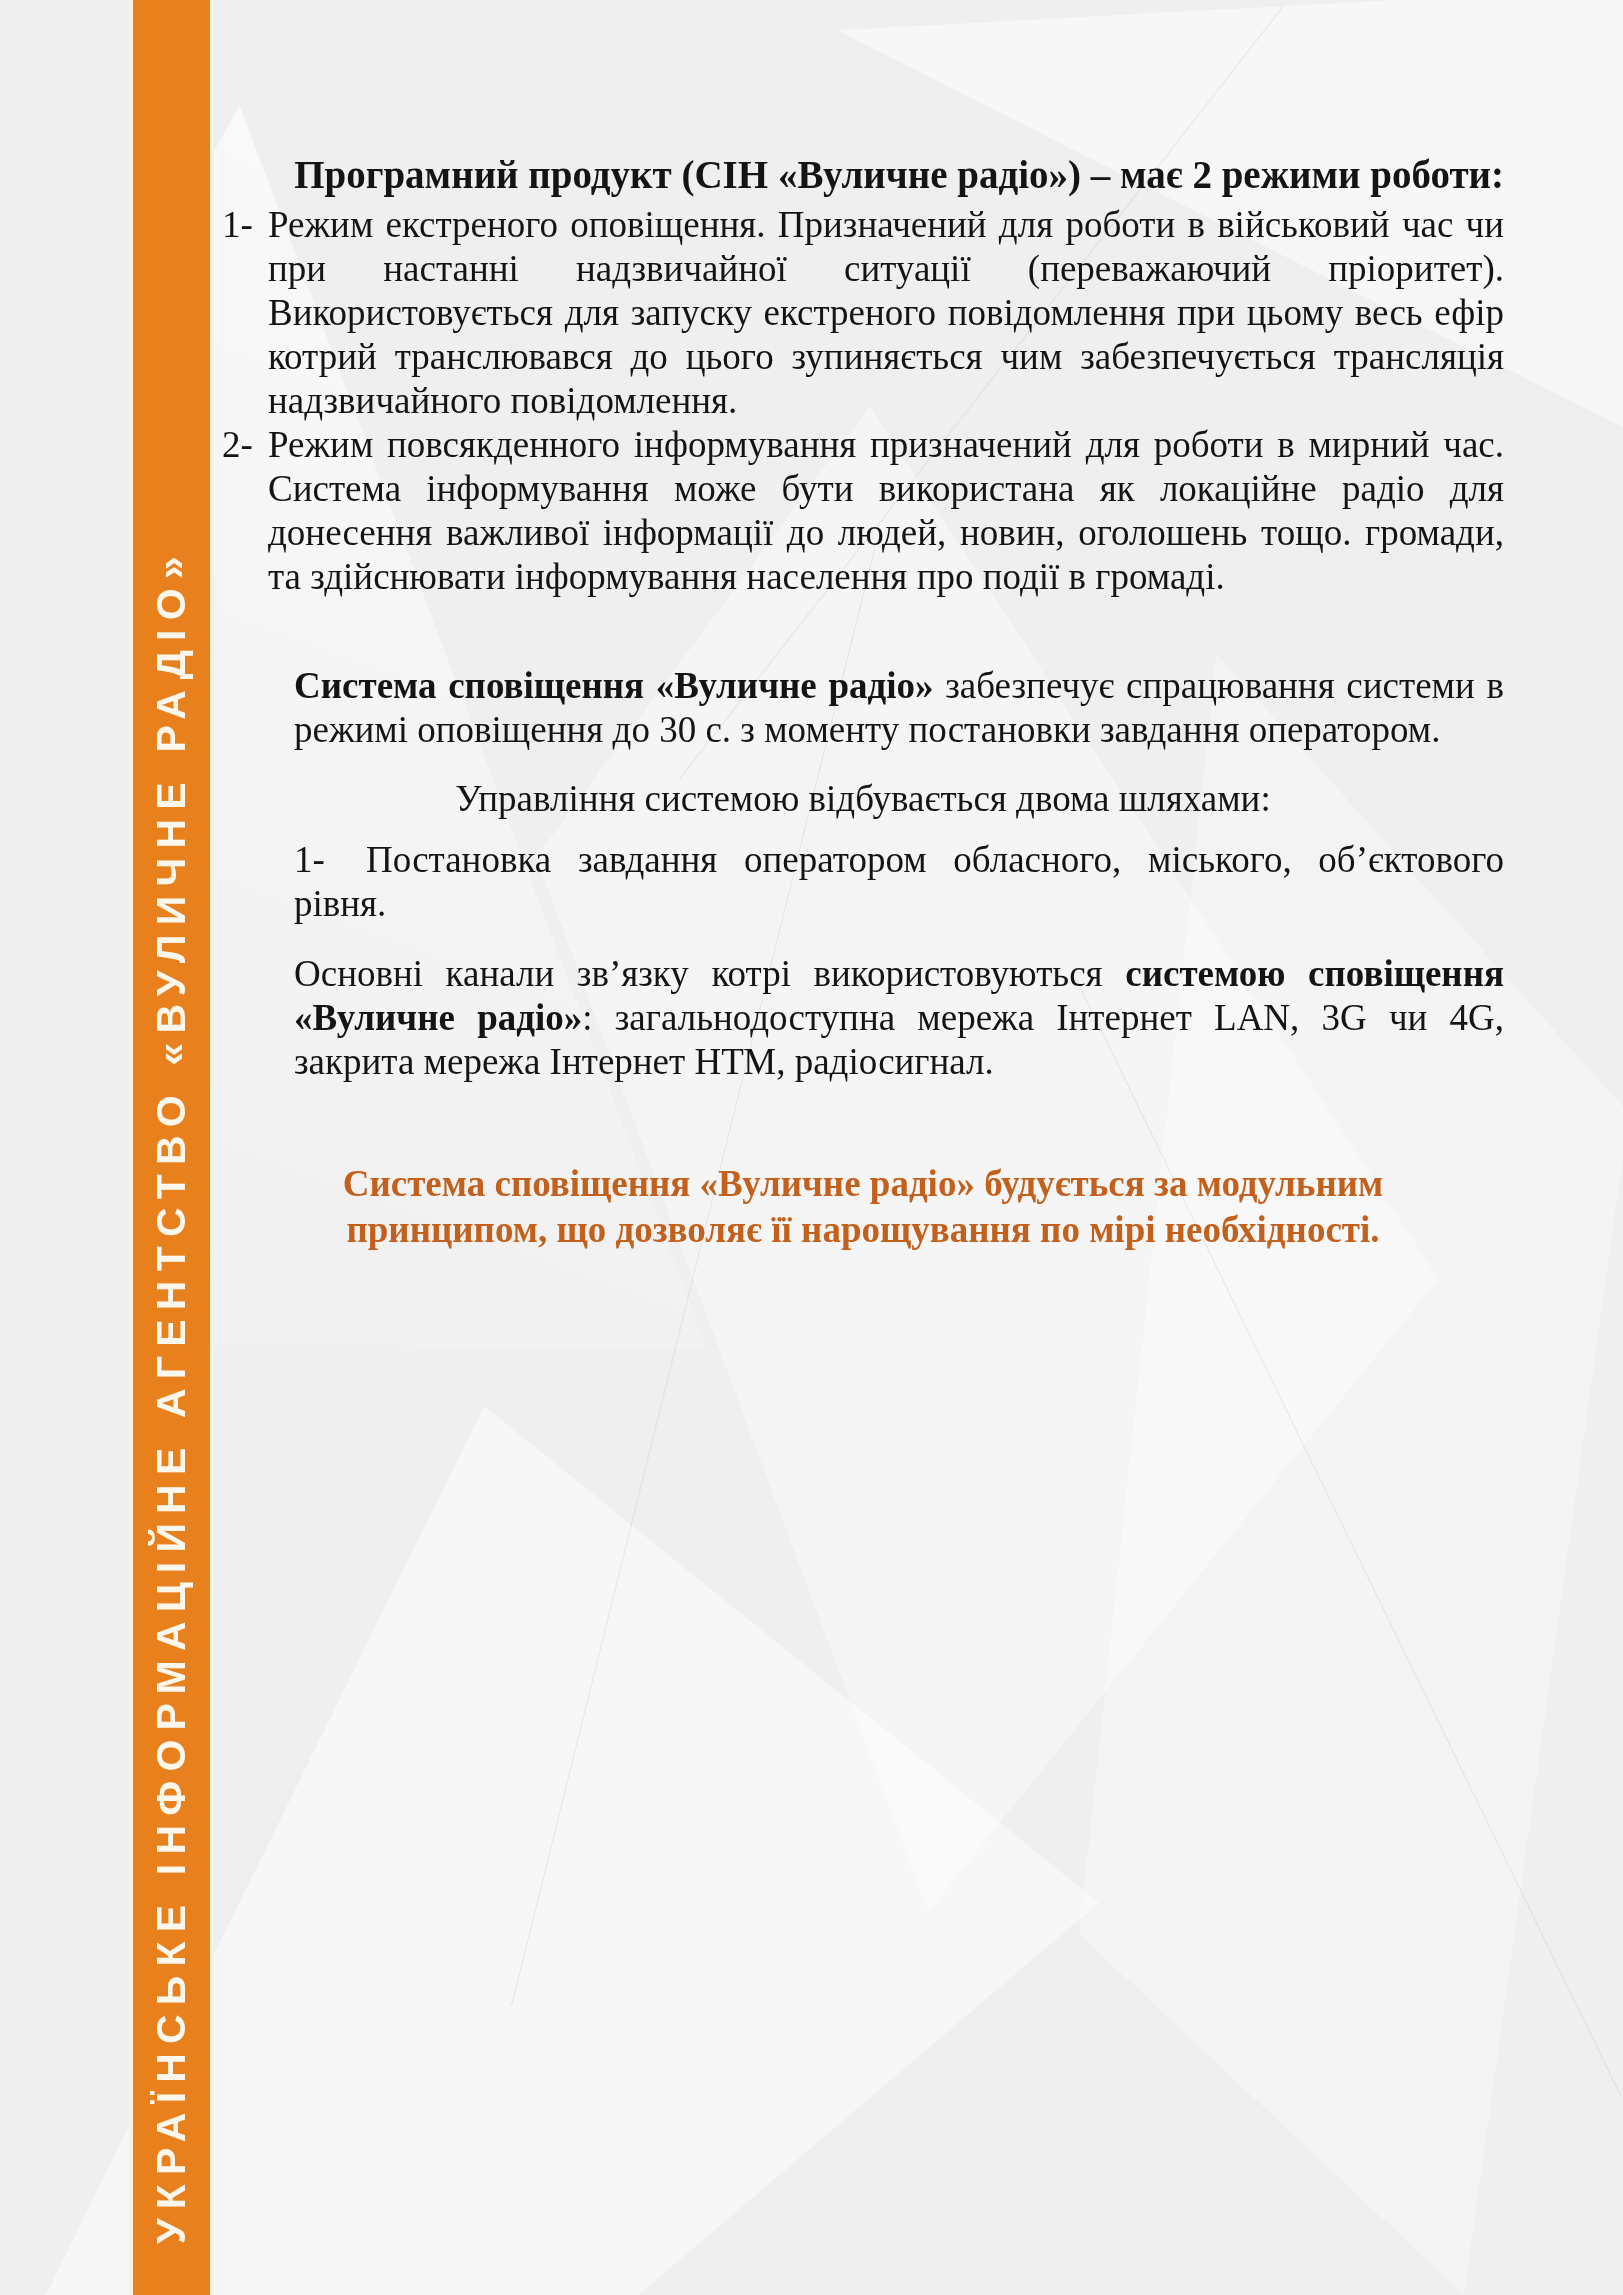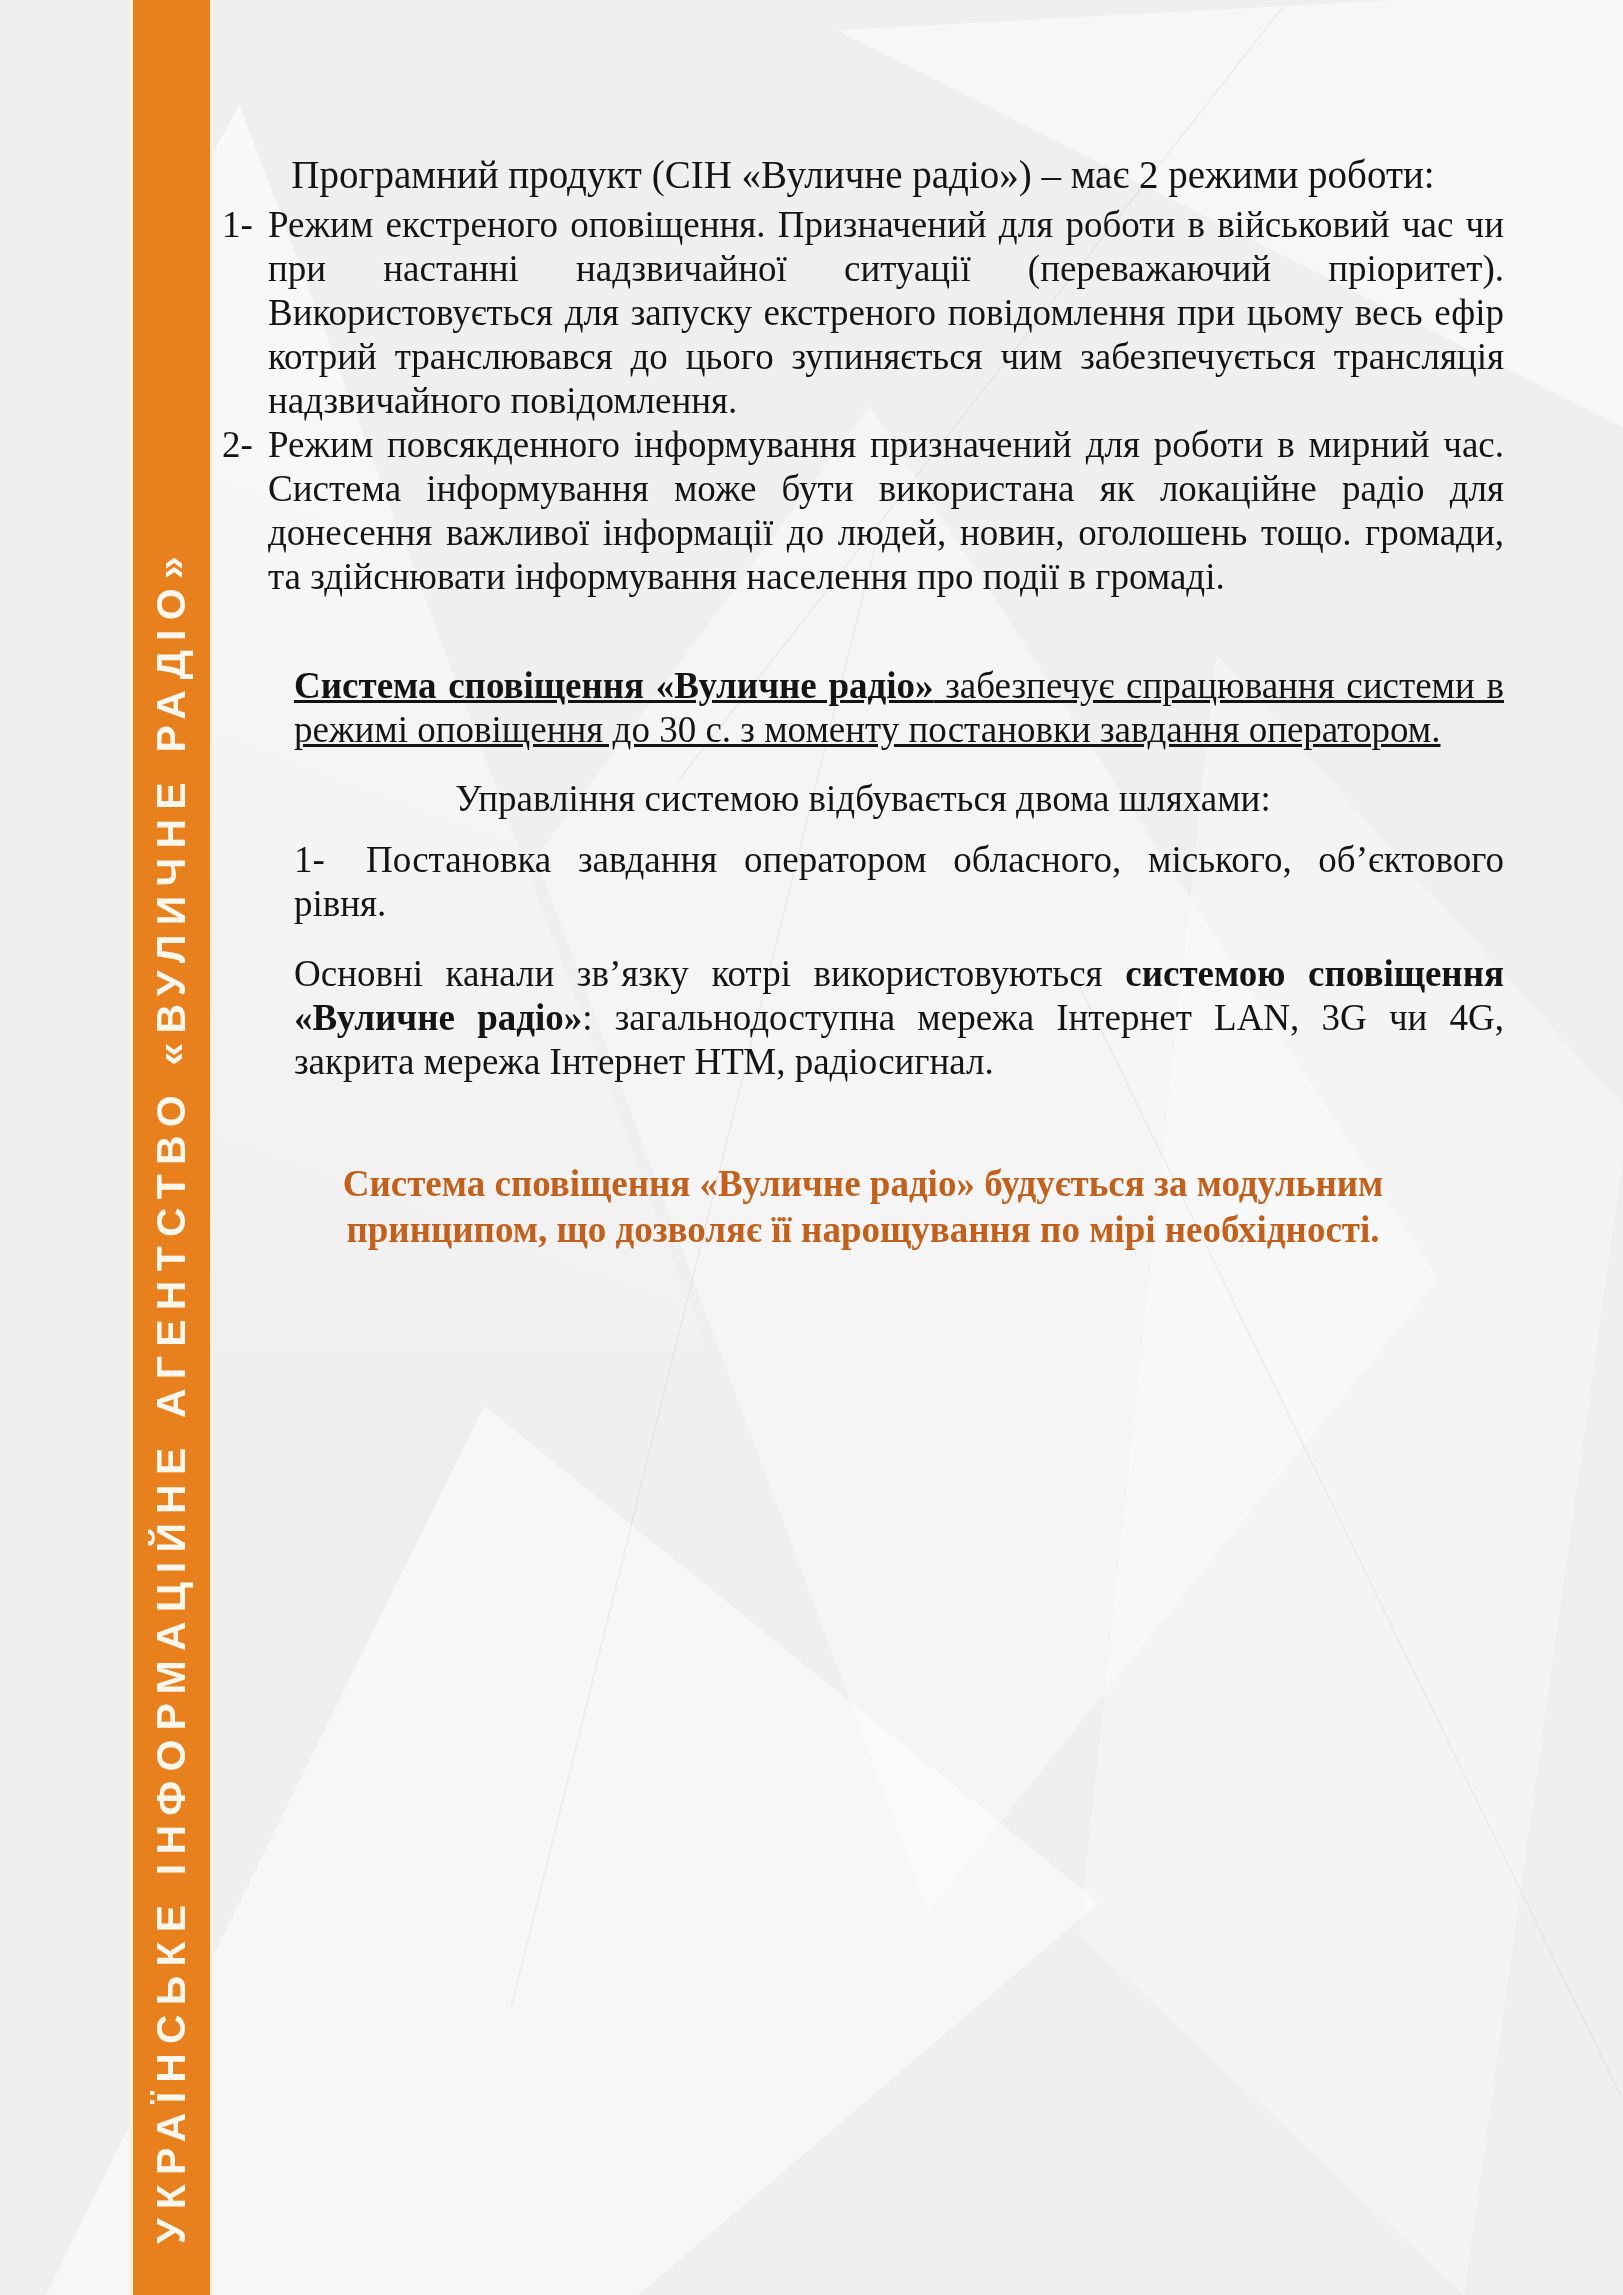--- a/index.html
+++ b/index.html
@@ -59,33 +59,33 @@
   }
 
   
   .content {
     position: absolute; left: 222px; top: 0; width: 1282px;
     padding-top: 152px;
     font-size: 37px; line-height: 44px;
   }
   .title {
     margin: 0 0 5.2px 0;
-    font-size: 39px; line-height: 46px; font-weight: normal;
-    text-align: center;
+    font-size: 39px; line-height: 46px; font-weight: bold;
+    text-align: right;
   }
   .mitem {
     padding-left: 46px; text-indent: -46px;
     text-align: justify;
   }
   .mmark { display: inline-block; width: 46px; text-indent: 0; }
   .para {
     margin: 0 0 0 72px;
     text-align: justify;
   }
-  .para-system { margin-top: 65px; text-decoration: underline; }
+  .para-system { margin-top: 65px; }
   .center-heading { margin: 25px 0 0 0; text-align: center; }
   .clist { margin: 16.4px 0 0 72px; }
   .citem { text-align: justify; }
   .cmark { display: inline-block; width: 72px; }
   .para-channels { margin-top: 26px; }
   .para-support { margin-top: 15.7px; }
   .modular-note {
     margin: 77px 98px 8px 98px;
     font-size: 37px; line-height: 46px; font-weight: bold;
     color: var(--note, #C2601C);

